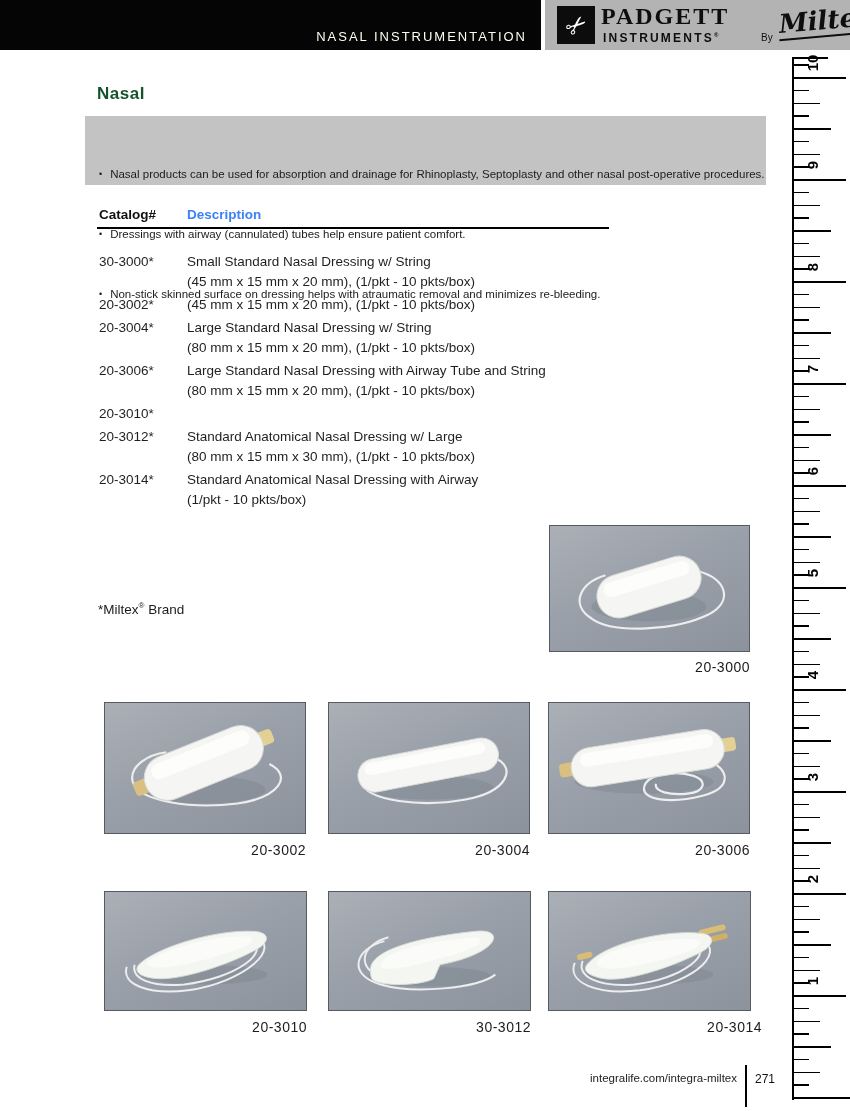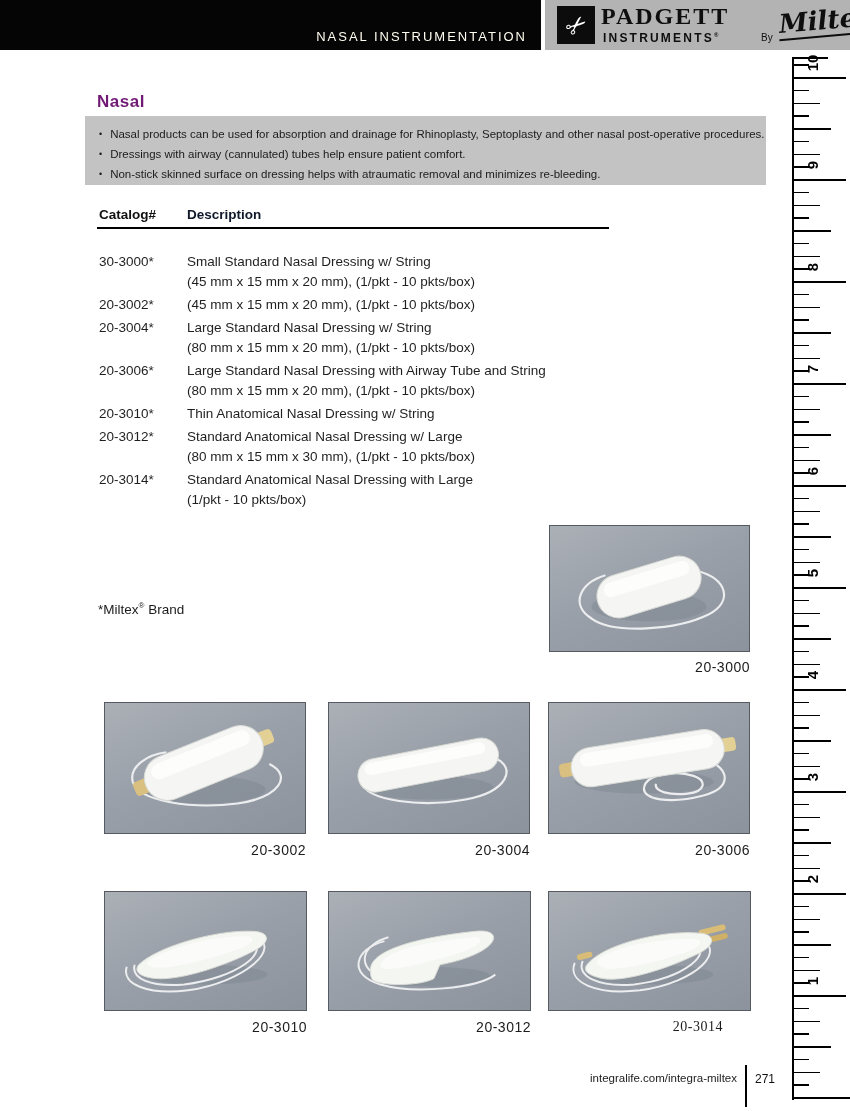--- a/index.html
+++ b/index.html
@@ -38,26 +38,26 @@
     padding:0 3px 0 1px;
   }
   
   .ruler { position:absolute; left:792px; top:57px; width:58px; height:1043px; border-left:2px solid #000; background:#fff; }
   .ruler .tick { position:absolute; left:0; background:#000; }
   .ruler .rnum {
     position:absolute; left:8px; width:24px; height:20px; text-align:center;
     font-weight:bold; font-size:15px; color:#000; transform:rotate(-90deg);
   }
   
-  .page-title { position:absolute; left:97px; top:92px; font-size:17px; font-weight:bold; letter-spacing:.5px; color:#701a75; }
+  .page-title { position:absolute; left:97px; top:84px; font-size:17px; font-weight:bold; letter-spacing:.5px; color:#14532d; }
   .info-box { position:absolute; left:85px; top:116px; width:681px; height:69px; background:#c3c3c3; padding:9px 14px 0 14px; }
-  .bullet-item { font-size:11.5px; line-height:19px; color:#1b1b1b; white-space:nowrap; }
+  .bullet-item { font-size:11.5px; line-height:19px; color:#1b1b1b; white-space:nowrap;margin-top:40px; }
   .bullet-item::before { content:"•"; font-size:9px; margin-right:8px; position:relative; top:-1px; }
   .tbl-head-cat  { position:absolute; left:99px;  top:207px; font-size:13.5px; font-weight:bold; color:#101010; }
-  .tbl-head-desc { position:absolute; left:187px; top:207px; font-size:13.5px; font-weight:bold; color:#0f172a; }
+  .tbl-head-desc { position:absolute; left:187px; top:207px; font-size:13.5px; font-weight:bold; color:#3b82f6; }
   .tbl-rule { position:absolute; left:97px; top:227px; width:512px; height:2px; background:#000; }
   .rows { position:absolute; left:99px; top:252px; width:520px; }
   .row { display:flex; margin-bottom:3px; }
   .row .cat  { width:88px; font-size:13.5px; color:#1f1f1f; line-height:20px; flex:none; }
   .row .desc { font-size:13.5px; color:#1f1f1f; line-height:20px; }
   .brand-note { position:absolute; left:98px; top:601px; font-size:13.5px; color:#1b1b1b; }
   .brand-note sup { font-size:8px; }
   
   .photo {
     position:absolute; border:1px solid #565b62;
@@ -217,34 +217,33 @@
     <div class="row">
       <div class="cat">20-3006*</div>
       <div class="desc">
           <div>Large Standard Nasal Dressing with Airway Tube and String</div>
           <div>(80 mm x 15 mm x 20 mm), (1/pkt - 10 pkts/box)</div>
         </div>
     </div>
     <div class="row">
       <div class="cat">20-3010*</div>
       <div class="desc">
-          <div>Thin Anatomical Nasal Dressing w/ String</div>
         </div>
     </div>
     <div class="row">
       <div class="cat">20-3012*</div>
       <div class="desc">
           <div>Standard Anatomical Nasal Dressing w/ Large</div>
           <div>(80 mm x 15 mm x 30 mm), (1/pkt - 10 pkts/box)</div>
         </div>
     </div>
     <div class="row">
       <div class="cat">20-3014*</div>
       <div class="desc">
-          <div>Standard Anatomical Nasal Dressing with Large</div>
+          <div>Standard Anatomical Nasal Dressing with Airway</div>
           <div>(1/pkt - 10 pkts/box)</div>
         </div>
     </div>
   </div>
 
   <div class="brand-note"><span>*Miltex</span><sup>®</sup><span> Brand</span></div>
 
   <div class="photo" style="left:549px;top:525px;width:201px;height:127px;">
     <svg viewBox="0 0 201 127" preserveAspectRatio="none">
       <ellipse cx="100" cy="82" rx="58" ry="15" fill="#78818d" opacity="0.4"></ellipse>
@@ -310,35 +309,35 @@
 
   <div class="photo" style="left:328px;top:891px;width:203px;height:120px;">
     <svg viewBox="0 0 203 120" preserveAspectRatio="none">
       <ellipse cx="102" cy="86" rx="62" ry="10" fill="#78818d" opacity="0.4"></ellipse>
       <path d="M56,50 C26,58 18,84 52,94 C86,104 150,98 168,84" fill="none" stroke="#ecedef" stroke-width="2"></path>
       <path d="M60,46 C32,54 26,78 56,88" fill="none" stroke="#ecedef" stroke-width="2"></path>
       <path d="M42,80 C40,64 72,48 148,40 C166,38 172,46 160,56 C146,67 122,72 112,74 L106,88 C96,94 66,96 50,92 C42,90 42,86 42,80 Z" fill="#f4f6f2" stroke="#dadcd6"></path>
       <path d="M52,74 C56,62 84,52 144,46 C154,45 156,50 148,55 C132,64 110,68 104,70 C90,74 64,80 56,78 C52,77 51,76 52,74 Z" fill="#ffffff" opacity="0.6"></path>
     </svg>
   </div>
-  <div class="caption" style="left:328px;top:1019px;width:203px;">20-3012</div>
+  <div class="caption" style="left:328px;top:1019px;width:203px;">30-3012</div>
 
   <div class="photo" style="left:548px;top:891px;width:203px;height:120px;">
     <svg viewBox="0 0 203 120" preserveAspectRatio="none">
       <ellipse cx="102" cy="84" rx="64" ry="10" fill="#78818d" opacity="0.4"></ellipse>
       <path d="M150,46 C182,58 150,92 92,100 C48,105 18,92 26,72" fill="none" stroke="#ecedef" stroke-width="2"></path>
       <path d="M146,50 C168,62 136,88 86,94 C50,97 28,86 34,70" fill="none" stroke="#ecedef" stroke-width="2"></path>
       <g transform="rotate(-14 164 44)">
         <rect x="152" y="36" width="28" height="6" rx="3" fill="#d9bd76"></rect>
         <rect x="152" y="45" width="28" height="6" rx="3" fill="#cfb066"></rect>
       </g>
       <rect x="28" y="62" width="16" height="6" rx="3" fill="#d9bd76" transform="rotate(-14 36 65)"></rect>
       <path d="M40,72 C58,52 118,38 154,42 C168,44 168,54 152,62 C120,78 76,92 54,88 C40,85 32,80 40,72 Z" fill="#f4f6f2" stroke="#dadcd6"></path>
       <path d="M50,68 C68,54 118,46 148,48 C156,49 154,55 142,60 C116,70 72,80 58,78 C50,77 46,73 50,68 Z" fill="#ffffff" opacity="0.6"></path>
     </svg>
   </div>
-  <div class="caption" style="left:520px;top:1019px;width:203px;font-family:Liberation Serif, serif;">20-3014</div>
+  <div class="caption" style="left:559px;top:1019px;width:203px;">20-3014</div>
 
   <div class="footer-url">integralife.com/integra-miltex</div>
   <div class="footer-div"></div>
   <div class="footer-page">271</div>
 
 </div>
 
 </body></html>

